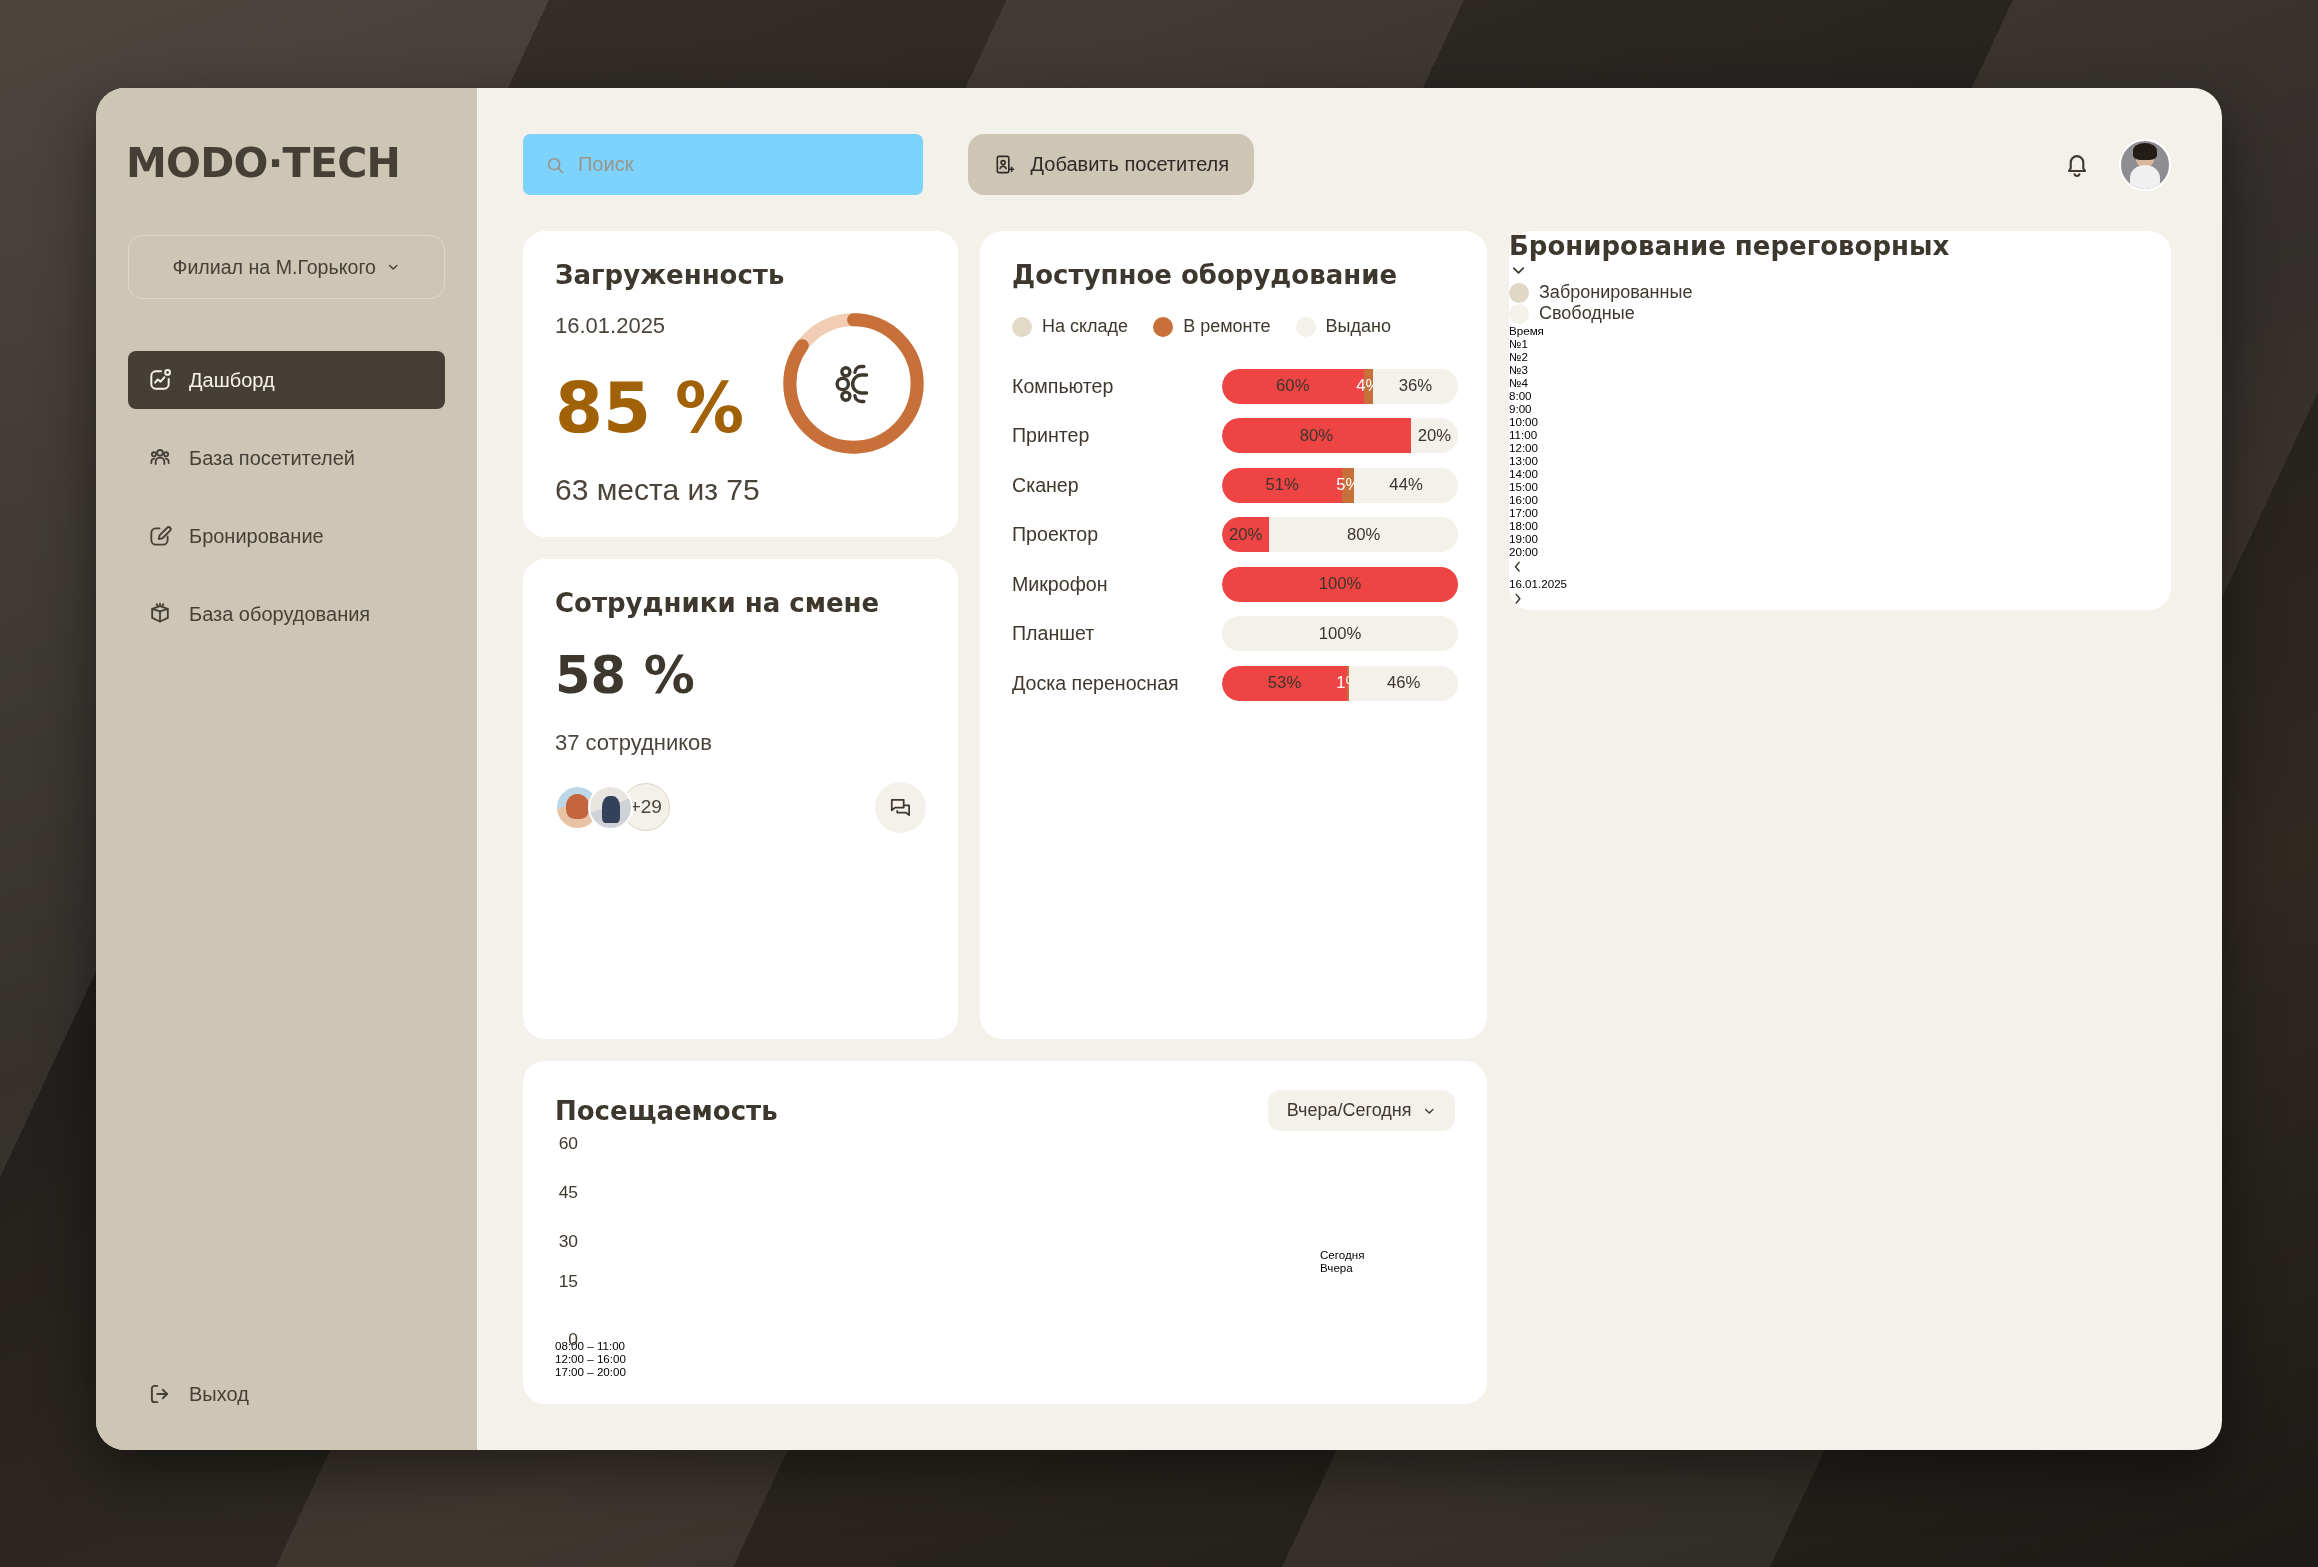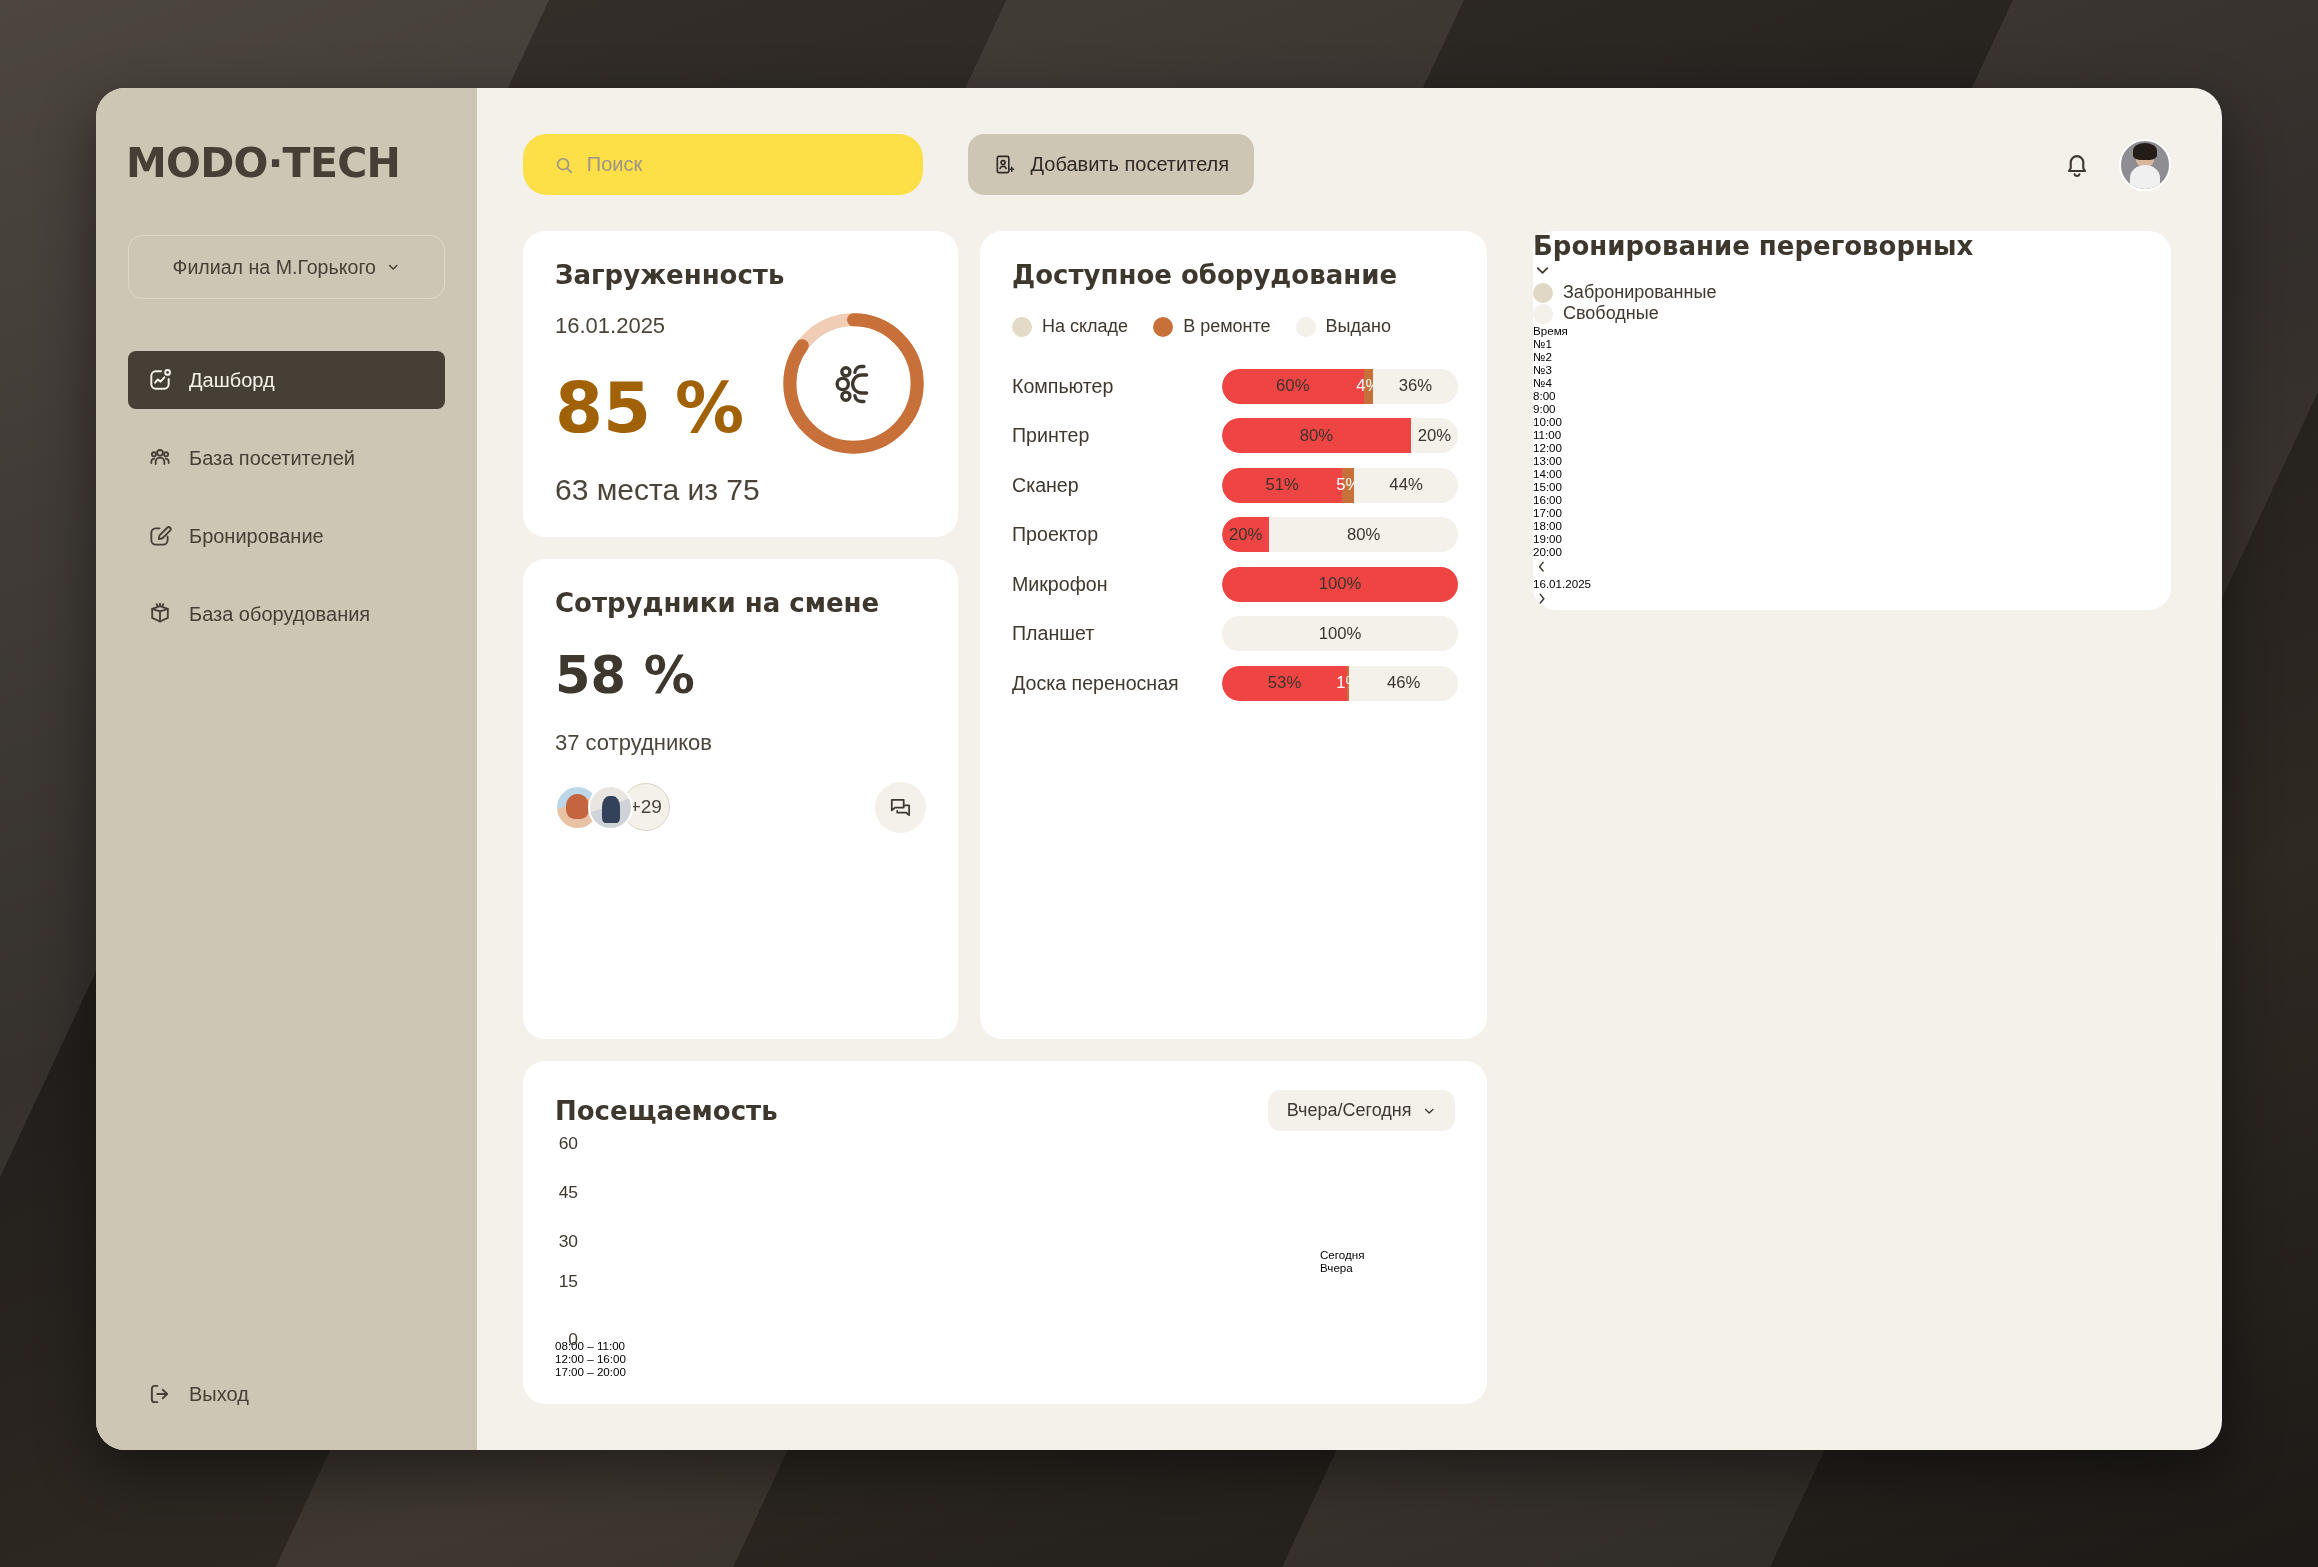--- a/index.html
+++ b/index.html
@@ -60,22 +60,22 @@
   .nav-item svg { flex: 0 0 auto; }
   .spacer { flex: 1 1 auto; }
   .logout {
     display: flex; align-items: center; gap: 16px;
     padding: 0 51px; color: #463F35; font-size: 20px; cursor: pointer;
   }
   
   .main { flex: 1 1 auto; padding: 46px 51px 0 46px; display: flex; flex-direction: column; min-width: 0; }
   .topbar { display: flex; align-items: center; gap: 45px; margin-bottom: 36px; }
   .search {
-    width: 400px; height: 61px; background: #fde047; border-radius: 24px;
-    display: flex; align-items: center; gap: 13px; padding: 0 31px;
+    width: 400px; height: 61px; background: #7dd3fc; border-radius: 7px;
+    display: flex; align-items: center; gap: 13px; padding: 0 22px;
   }
   .search input {
     border: none; outline: none; background: transparent;
     font-family: "Liberation Sans", sans-serif; font-size: 20px; color: #6d665c; width: 100%;
   }
   .search input::placeholder { color: #9c948a; }
   .btn-add {
     height: 61px; background: #CEC6B5; border: none; border-radius: 16px;
     display: flex; align-items: center; gap: 14.5px; padding: 0 25px;
     font-family: "Liberation Sans", sans-serif; font-size: 20px; color: #2e2a25; cursor: pointer;
@@ -91,21 +91,21 @@
     background:#f0f0f0; border-radius: 50% 50% 0 0;
   }
   .avatar:before {
     content:''; position:absolute; left:24%; top:6%; width:52%; height:34%;
     background:#241d17; border-radius: 50% 50% 30% 30%; z-index:2;
   }
   
   .grid { display: flex; gap: 22px; flex: 1 1 auto; min-height: 0; }
   .col-left { width: 435px; display: flex; flex-direction: column; gap: 22px; flex: 0 0 435px; }
   .col-mid  { width: 507px; flex: 0 0 507px; }
-  .col-right{ flex: 1 1 auto; min-width: 0; margin-left: 24px; }
+  .col-right{ flex: 1 1 auto; min-width: 0; }
   .card { background: #fff; border-radius: 22px; }
   .card-title { font-size: 26px; font-weight: 700; color: #3d372e; font-family: "DejaVu Sans", sans-serif; }
 
   
   .occ { padding: 29px 32px 30px 32px; position: relative; }
   .occ .date { font-size: 22px; color: #4b443a; margin-top: 23px; }
   .occ .big { font-size: 69px; font-weight: 700; color: #a16207; margin-top: 29px; font-family:"DejaVu Sans",sans-serif;}
   .occ .sub { font-size: 30px; color: #4b443a; margin-top: 25px; }
   .ring { position: absolute; right: 30px; top: 78px; width: 149px; height: 149px; }
   .ring svg { transform: rotate(-90deg); }

